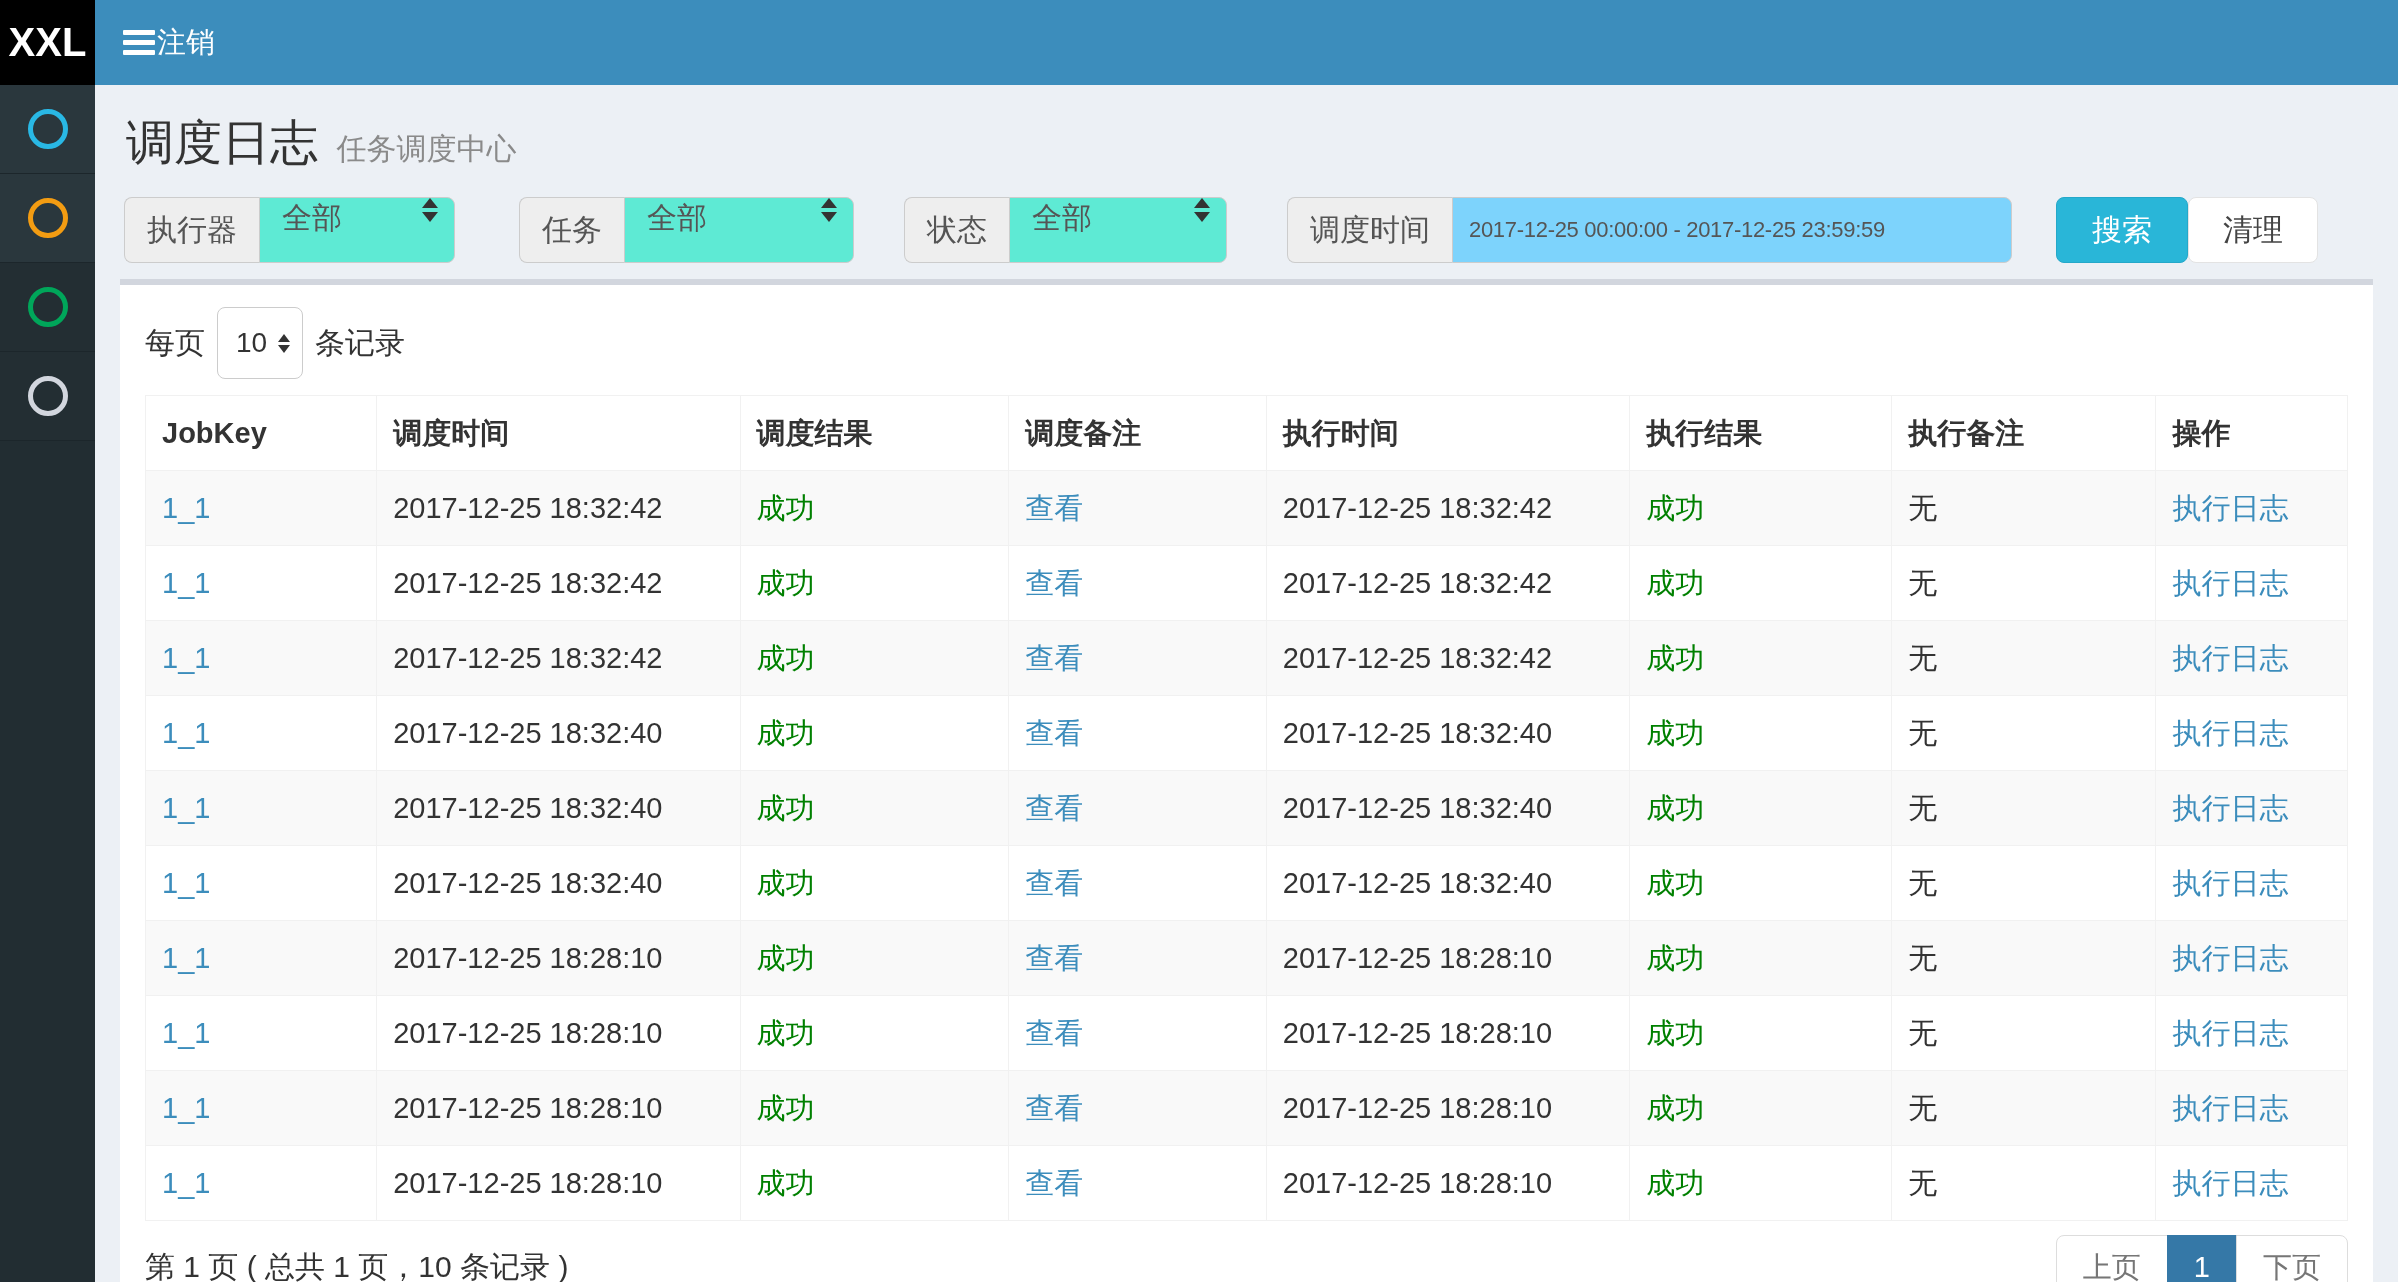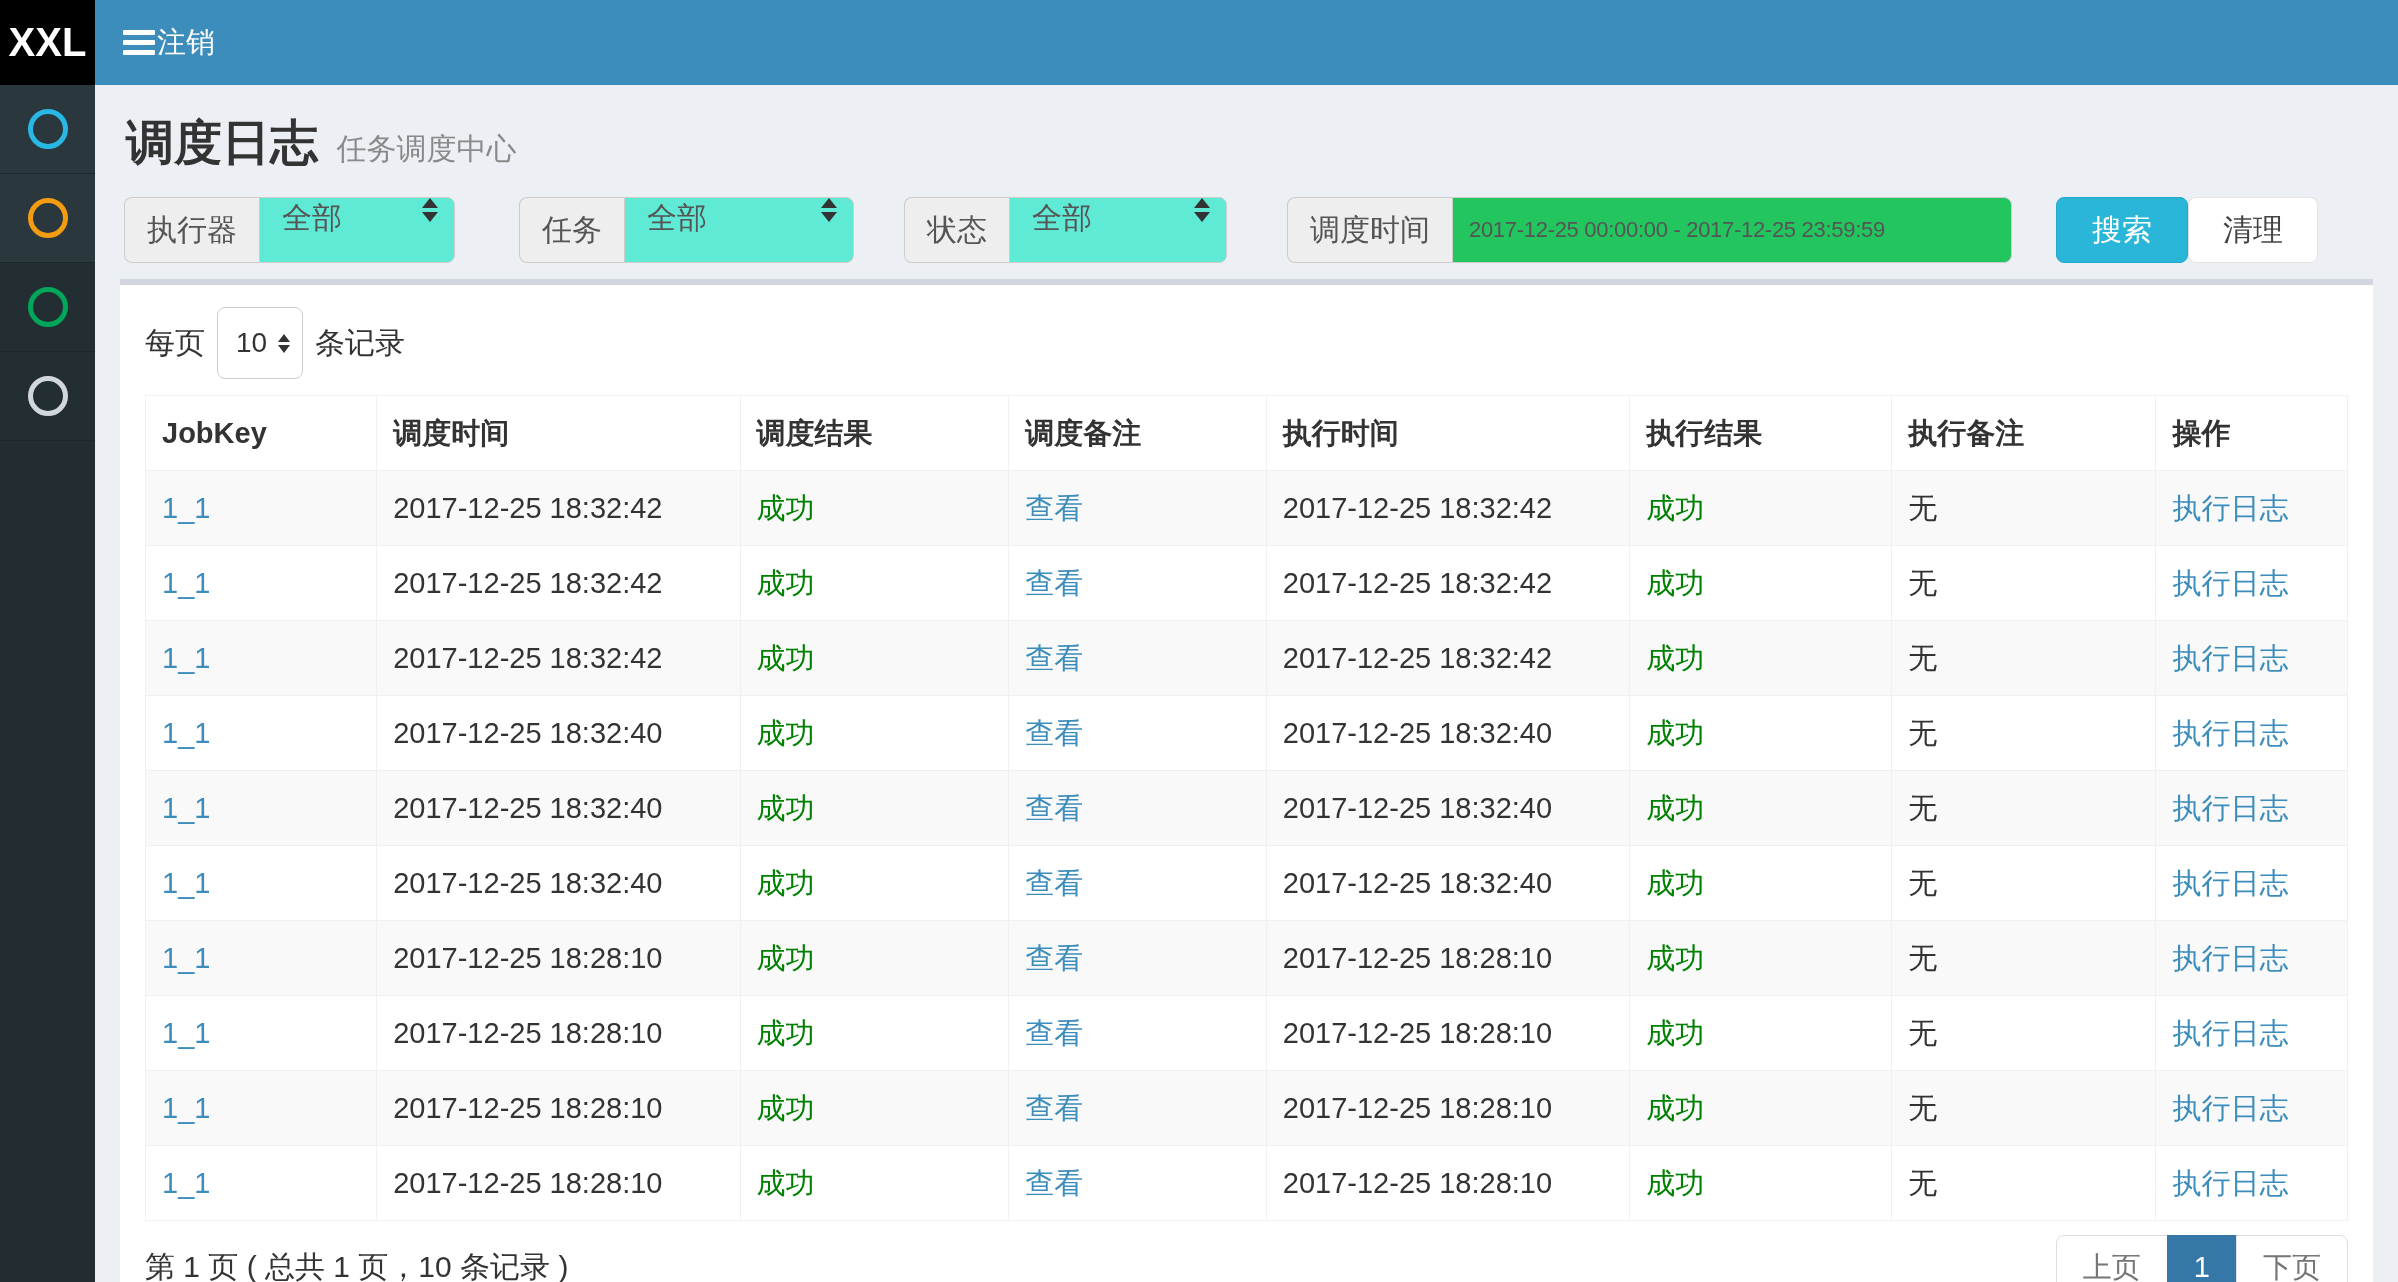--- a/index.html
+++ b/index.html
@@ -38,21 +38,21 @@
   .side-item.darker  { background: #232e33; }
   .ring { width: 40px; height: 40px; border-radius: 50%; border: 5px solid #fff; }
   .ring.aqua   { border-color: #29b8e5; }
   .ring.orange { border-color: #f39c12; }
   .ring.green  { border-color: #00a65a; }
   .ring.gray   { border-color: #d2d6de; }
 
   
   .content-wrapper { margin-left: 95px; padding: 26px 25px 0 25px; }
   .content-header { padding-left: 6px; }
-  .content-header h1 { font-size: 48px; font-weight: bold; color: #333; display: inline; }
+  .content-header h1 { font-size: 48px; font-weight: normal; color: #333; display: inline; }
   .content-header small { font-size: 30px; color: #8a8a8a; font-weight: normal; margin-left: 14px; }
 
   
   .filter-bar { display: flex; align-items: center; margin-top: 22px; padding-left: 4px; }
   .input-group { display: flex; height: 66px; }
   .ig-addon {
     background: #eee; border: 1px solid #ccc; border-right: 0;
     border-radius: 8px 0 0 8px; padding: 0 22px;
     font-size: 30px; color: #555; display: flex; align-items: center; white-space: nowrap;
   }
@@ -60,21 +60,21 @@
     background: #5eead4; border: 1px solid #ccc; border-radius: 0 8px 8px 0;
     display: flex; align-items: flex-start; justify-content: space-between;
     padding: 0 16px 0 22px; font-size: 30px; color: #555; cursor: pointer; gap: 31px;
   }
   .caret-updown { display: flex; flex-direction: column; align-items: center; }
   .caret-updown .up { width:0; height:0; border-left:8px solid transparent; border-right:8px solid transparent; border-bottom:10px solid #333; margin-bottom:4px; }
   .caret-updown .down { width:0; height:0; border-left:8px solid transparent; border-right:8px solid transparent; border-top:10px solid #333; }
   .caret-updown.small .up { border-left-width:6px; border-right-width:6px; border-bottom-width:8px; margin-bottom:3px; }
   .caret-updown.small .down { border-left-width:6px; border-right-width:6px; border-top-width:8px; }
   .ig-input {
-    background: #22c55e; border: 1px solid #ccc; border-radius: 0 8px 8px 0;
+    background: #7dd3fc; border: 1px solid #ccc; border-radius: 0 8px 8px 0;
     font-size: 22px; color: #555; padding: 8px 16px; letter-spacing: -0.3px;
     font-family: "Liberation Sans", "DejaVu Sans", sans-serif;
   }
   .w-select-1 { width: 196px; } .w-select-2 { width: 230px; } .w-select-3 { width: 218px; }
   .g2 { margin-left: 64px; } .g3 { margin-left: 50px; } .g4 { margin-left: 60px; }
   .btn { height: 66px; border-radius: 8px; font-size: 30px; display: flex; align-items: center; justify-content: center; cursor: pointer; border: 1px solid transparent; }
   .btn-search { width: 132px; margin-left: 44px; background: #29b6d8; border-color: #25a8c9; color: #fff; }
   .btn-clear  { width: 130px; background: #fff; border-color: #e3e3e3; color: #444; }
 
   

